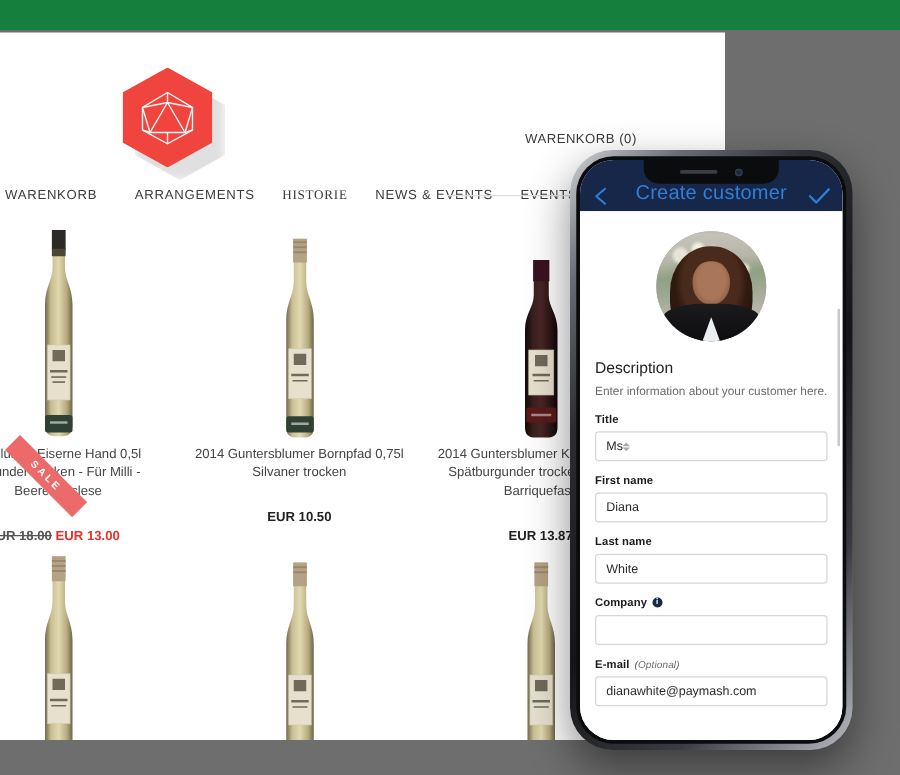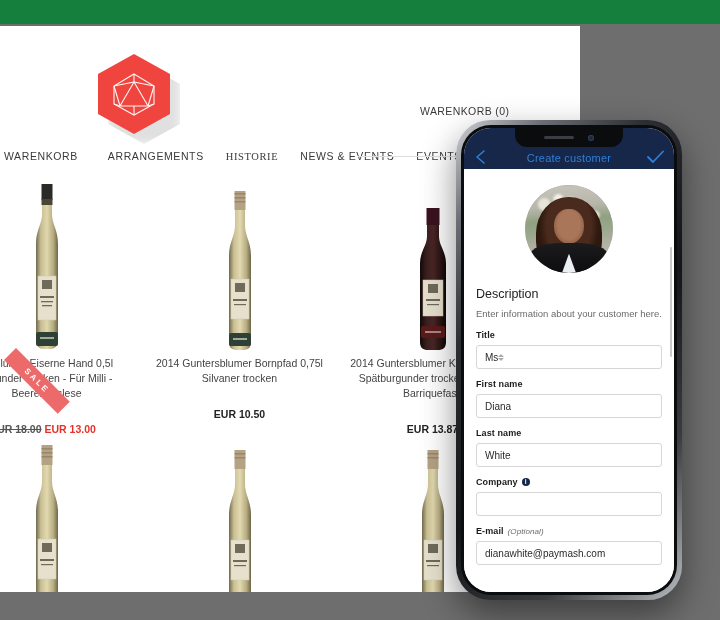--- a/index.html
+++ b/index.html
@@ -124,21 +124,21 @@
 
   .phone-topbar {
     position: relative; height: 41px; background: #17274a;
     display: flex; align-items: flex-end; padding-bottom: 5px;
   }
   .pt-back {
     position: absolute; left: 9px; bottom: 4px;
     width: 16px; height: 16px; cursor: pointer;
   }
   .pt-title {
-    width: 100%; text-align: center; font-size: 11px; color: #2f7fd6;
+    width: 100%; text-align: center; font-size: 16px; color: #2f7fd6;
     letter-spacing: 0.2px;
   }
   .pt-check {
     position: absolute; right: 10px; bottom: 5px;
     width: 17px; height: 14px; cursor: pointer;
   }
 
   .phone-body {
     position: relative; height: calc(100% - 41px);
     background: #fff; padding: 0 12px; overflow: hidden;

